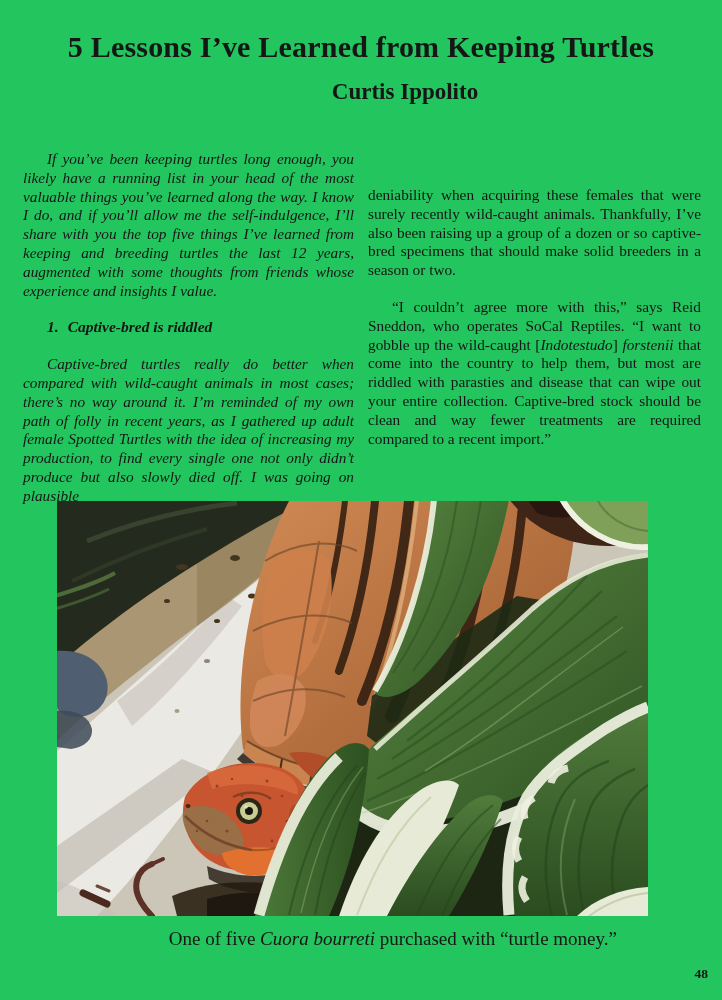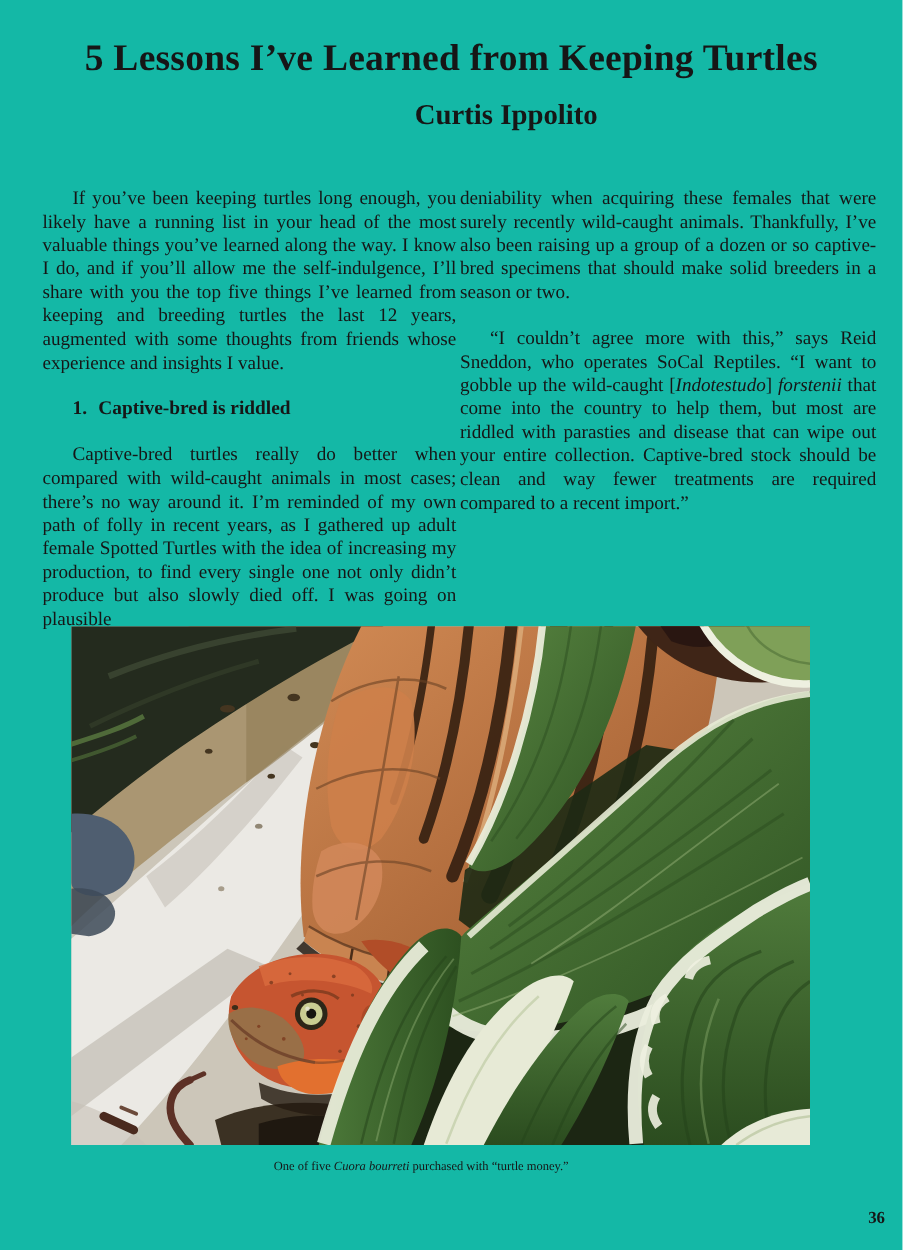--- a/index.html
+++ b/index.html
@@ -1,52 +1,52 @@
 <!DOCTYPE html>
 <html><head>
 <meta charset="utf-8">
 <style>
   html,body{margin:0;padding:0;background:#ffffff;}
   .page{
     position:relative;
     width:722px;height:1000px;
-    background:#14b8a6;
+    background:#22c55e;
     font-family:"Liberation Serif", serif;
     color:#161616;
     overflow:hidden;
   }
   .title{
     position:absolute;left:0;top:10px;width:722px;
     text-align:center;font-size:30px;font-weight:bold;letter-spacing:.2px;
   }
   .byline{
     position:absolute;left:0;top:79px;width:722px;
     text-align:center;font-size:23px;font-weight:bold;margin-left:44px;
   }
   .col{
     position:absolute;top:150px;
     font-size:15.3px;line-height:18.8px;
     text-align:justify;
   }
-  .col-left{left:34px;width:331px;}
-  .col-right{left:368px;width:333px;}
+  .col-left{left:23px;width:331px;font-style:italic;}
+  .col-right{left:368px;width:333px;margin-top:36px;}
   .col p{margin:0 0 18px 0;}
   .col p.indent{text-indent:24px;}
   .sec-heading{
     font-size:15.5px;font-weight:bold;
     margin:0 0 18px 0;padding-left:24px;text-align:left;
   }
   .sec-heading .h-num{margin-right:9px;}
   .figure{
     position:absolute;left:57px;top:501px;width:591px;height:415px;
   }
   .figure svg{display:block;width:591px;height:415px;}
   .caption{
     position:absolute;left:57px;top:928px;width:560px;
-    font-size:10px;text-align:center;
+    font-size:19px;text-align:right;
   }
   .pagenum{
     position:absolute;right:14px;top:966px;
     font-size:13.5px;font-weight:bold;
   }
 </style>
 </head>
 <body>
 
 <div class="page">
@@ -244,15 +244,15 @@
         <path d="M300,414 C318,366 340,326 374,296" stroke="#b9c79c" stroke-width="2" fill="none" opacity=".6"></path>
         <path d="M330,415 C352,372 380,330 412,302 C426,292 440,292 446,300 C432,344 410,386 392,415 Z" fill="url(#gLeafC)"></path>
         <path d="M360,414 C380,368 402,330 436,304" stroke="#24431a" stroke-width="2" fill="none" opacity=".5"></path>
         <path d="M385,415 C400,378 418,344 444,318" stroke="#24431a" stroke-width="2" fill="none" opacity=".5"></path>
       </g>
     </svg>
   </div>
 
   <div class="caption"><span>One of five </span><i>Cuora bourreti</i><span> purchased with “turtle money.”</span></div>
 
-  <div class="pagenum">36</div>
+  <div class="pagenum">48</div>
 
 </div>
 
 </body></html>

